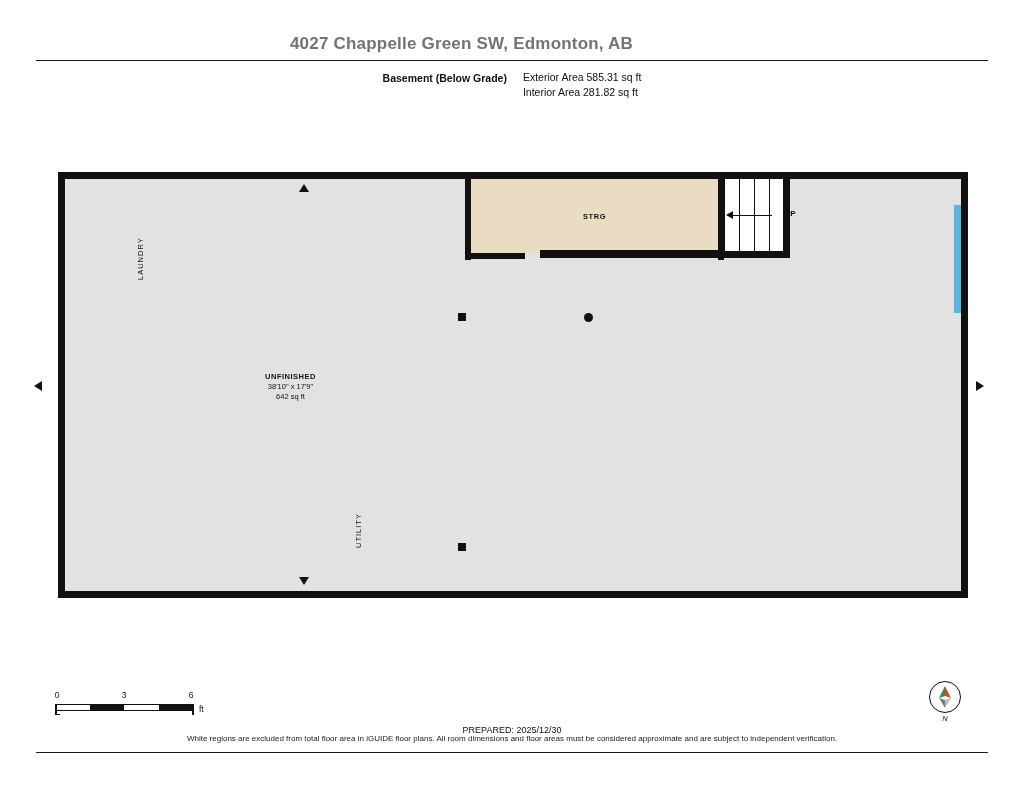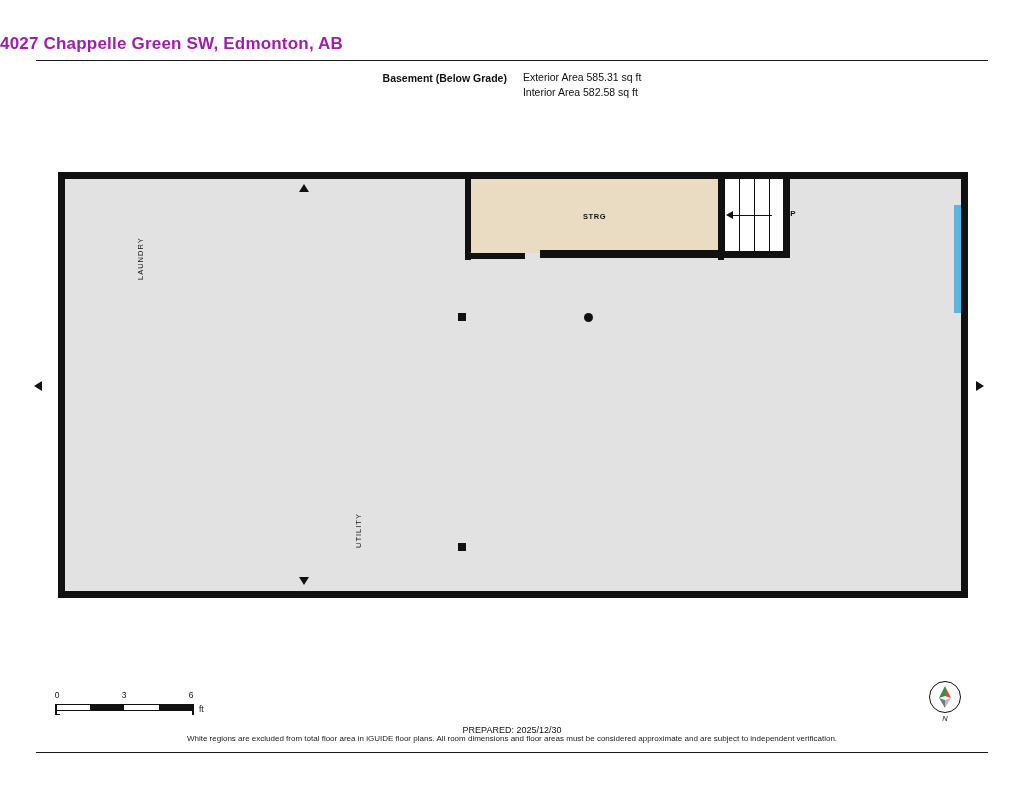--- a/index.html
+++ b/index.html
@@ -15,25 +15,25 @@
     color: #111111;
     overflow: hidden;
   }
 
   
   #title {
     position: absolute;
     left: 0;
     top: 34px;
     width: 923px;
-    text-align: left;
+    text-align: center;
     font-size: 17px;
     font-weight: bold;
     letter-spacing: 0.2px;
-    color: #a21caf;
+    color: #737373;
   }
   #title-rule {
     position: absolute;
     left: 36px;
     top: 60px;
     width: 952px;
     height: 1px;
     background: #1a1a1a;
   }
   #subheader {
@@ -399,21 +399,21 @@
 </head>
 <body>
 
 <div id="title">4027 Chappelle Green SW, Edmonton, AB</div>
 <div id="title-rule"></div>
 
 <div id="subheader">
   <div id="level-name">Basement (Below Grade)</div>
   <div id="areas">
     <div>Exterior Area 585.31 sq ft</div>
-    <div>Interior Area 582.58 sq ft</div>
+    <div>Interior Area 281.82 sq ft</div>
   </div>
 </div>
 
 <div id="plan">
 
   <div class="wall-outer"></div>
 
   <div class="strg-room"></div>
   <div class="strg-wall-left"></div>
   <div class="strg-wall-bottom"></div>
@@ -433,20 +433,25 @@
     <div class="shaft"></div>
     <div class="head"></div>
   </div>
   <div class="up-label">UP</div>
 
   <div class="window-right"></div>
 
   <div class="vlabel" id="label-laundry">LAUNDRY</div>
   <div class="vlabel" id="label-utility">UTILITY</div>
 
+  <div id="unfinished-block">
+    <div class="name">UNFINISHED</div>
+    <div>38'10" x 17'9"</div>
+    <div>642 sq ft</div>
+  </div>
 
   <div class="sq-fixture" style="left:400px; top:141px;"></div>
   <div class="circle-fixture" style="left:526px; top:141px;"></div>
   <div class="sq-fixture" style="left:400px; top:371px;"></div>
 
   <div class="dim-arrow arrow-up" style="left:241px; top:12px;"></div>
   <div class="dim-arrow arrow-down" style="left:241px; top:405px;"></div>
   <div class="dim-arrow arrow-left" style="left:-24px; top:209px;"></div>
   <div class="dim-arrow arrow-right" style="left:918px; top:209px;"></div>
 </div>

